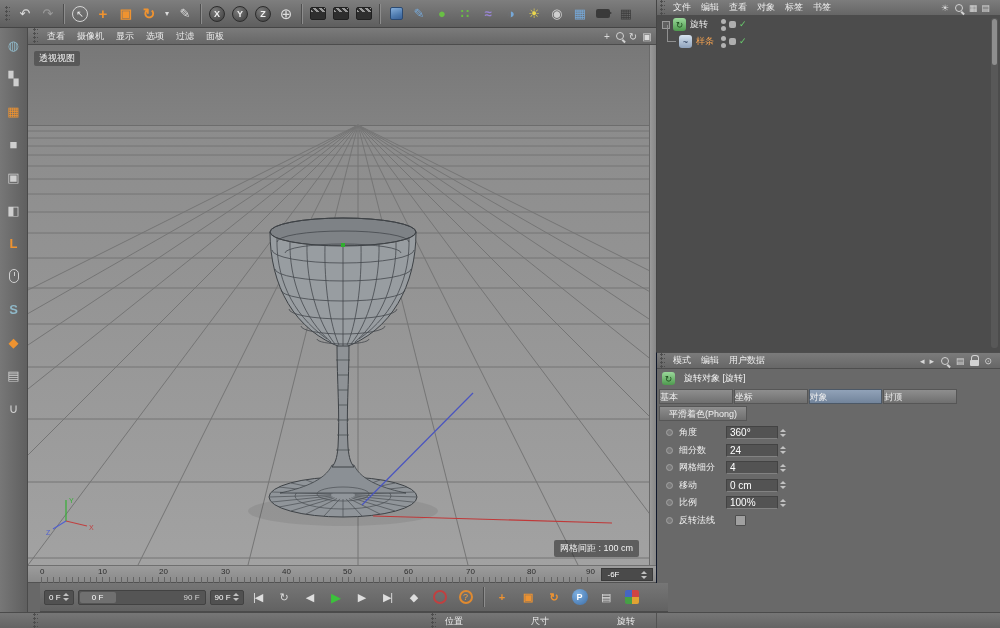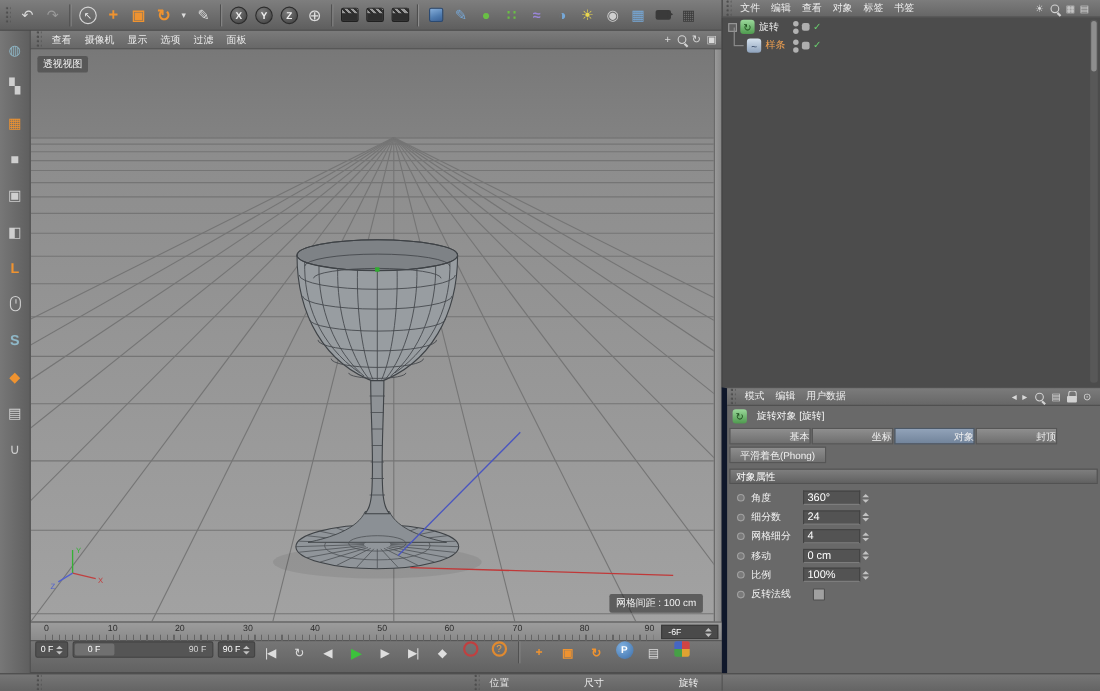--- a/index.html
+++ b/index.html
@@ -77,44 +77,44 @@
   .om-name.selected{color:#f0a050}
   .toggles{position:absolute;left:64px;display:flex;align-items:center;gap:3px}
   .vdots{display:flex;flex-direction:column;gap:2px}
   .vd{width:5px;height:5px;border-radius:50%;background:#b2b2b2}
   .sqt{width:7px;height:7px;background:#aeaeae;border-radius:2px}
   .chk{color:#6ad06e;font-size:9px;line-height:9px}
   #om-scroll{position:absolute;right:2px;top:2px;width:7px;height:330px;background:#585858;border-radius:3px}
   #om-thumb{position:absolute;left:1px;top:1px;width:5px;height:46px;background:#8e8e8e;border-radius:3px}
 
   
-  #attr{position:absolute;left:656px;top:352px;width:344px;height:260px;background:#696969;border-left:5px solid #0f172a;border-top:1px solid #4e4e4e}
+  #attr{position:absolute;left:656px;top:352px;width:344px;height:260px;background:#696969;border-left:1px solid #0f172a;border-top:1px solid #4e4e4e}
   #attr-menu{height:16px;background:linear-gradient(#7b7b7b,#676767);border-bottom:1px solid #4e4e4e;display:flex;align-items:center}
   #attr-menu .right{margin-left:auto;display:flex;align-items:center;gap:5px;padding-right:8px}
   #attr-title{height:19px;display:flex;align-items:center;gap:5px;padding:0 5px;color:#f4f4f4}
   #attr-tabs{display:flex;gap:1px;padding:1px 2px;width:302px}
-  .tab{flex:1;height:15px;line-height:14px;text-align:right;background:linear-gradient(#8e8e8e,#6f6f6f);border:1px solid #565656;color:#f0f0f0}
+  .tab{flex:1;height:15px;line-height:14px;text-align:left;background:linear-gradient(#8e8e8e,#6f6f6f);border:1px solid #565656;color:#f0f0f0}
   .tab.selected{background:linear-gradient(#91a2b8,#72849b);border-color:#4c5866}
   #phong-row{padding:1px 2px 3px}
   .phong{display:inline-block;height:15px;line-height:14px;padding:0 9px;background:linear-gradient(#8e8e8e,#6f6f6f);border:1px solid #565656;color:#f0f0f0}
   .section{margin:2px 2px 4px;height:14px;line-height:13px;background:linear-gradient(#7e7e7e,#616161);border:1px solid #525252;color:#fff;padding:0 5px}
   .prow{display:flex;align-items:center;height:17.5px;padding-left:9px;color:#f2f2f2}
   .pcirc{width:7px;height:7px;border-radius:50%;border:1px solid #a2a2a2;background:#7a7a7a;margin-right:6px;flex:none}
   .plabel{width:47px;flex:none}
   .pfield{width:52px;height:13px;background:#535353;border:1px solid #434343;border-bottom-color:#828282;display:flex;align-items:center;padding:0 3px;color:#fff;font-size:10px}
   .pcheck{width:11px;height:11px;background:#a0a0a0;border:1px solid #4e4e4e;border-radius:1px}
 
   
   #timeline{position:absolute;left:28px;top:565px;width:628px;height:18px;background:linear-gradient(#9c9c9c,#8a8a8a);border-top:1px solid #707070;border-bottom:1px solid #525252}
   .tnum{position:absolute;top:1px;font-size:8px;color:#2d2d2d}
   #tick-strip{position:absolute;left:13px;top:11px;width:553px;height:6px;background:repeating-linear-gradient(90deg,#646464 0,#646464 1px,transparent 1px,transparent 6.14px)}
   #cur-frame{position:absolute;right:3px;top:2px;width:52px;height:13px;background:#4a4a4a;border:1px solid #3a3a3a;color:#fff;display:flex;align-items:center;justify-content:center;font-size:8px;gap:19px}
 
   
-  #transport{position:absolute;left:28px;top:583px;width:628px;height:29px;background:linear-gradient(#767676,#626262);border-bottom:1px solid #4b4b4b;display:flex;align-items:flex-start;padding:0 4px;gap:2px}
+  #transport{position:absolute;left:40px;top:583px;width:628px;height:29px;background:linear-gradient(#767676,#626262);border-bottom:1px solid #4b4b4b;display:flex;align-items:center;padding:0 4px;gap:2px}
   .tfield{height:15px;background:#515151;border:1px solid #424242;border-radius:2px;color:#fff;display:flex;align-items:center;padding:0 4px;font-size:8px;flex:none}
   .rslider{width:128px;height:15px;background:#555;border:1px solid #424242;border-radius:2px;position:relative;font-size:8px;flex:none;margin:0 2px}
   .rs-left{position:absolute;left:1px;top:1px;bottom:1px;width:36px;background:#707070;border-radius:2px;display:flex;align-items:center;justify-content:center;color:#fff}
   .rs-right{position:absolute;right:5px;top:0;bottom:0;display:flex;align-items:center;color:#d6d6d6}
   .pbtn{width:24px;height:20px;display:flex;align-items:center;justify-content:center;color:#dedede;font-size:11px;flex:none;border-radius:3px;letter-spacing:-1px}
   .pbtn.playg{color:#3cc23c;font-size:13px}
   .rec{width:14px;height:14px;border-radius:50%;border:2px solid #c04040;flex:none;margin:0 5px}
   .rec2{width:14px;height:14px;border-radius:50%;border:2px solid #e08a30;color:#f0a040;font-size:9px;display:flex;align-items:center;justify-content:center;flex:none;margin:0 5px}
   .pcoord{width:16px;height:16px;border-radius:50%;background:radial-gradient(circle at 35% 30%,#7fb0e0,#3c6ea8);color:#fff;font-size:9px;font-weight:bold;display:flex;align-items:center;justify-content:center;flex:none;margin:0 4px}
   .multigrid{width:14px;height:14px;border-radius:2px;background:conic-gradient(#cf4444 0 25%,#e0a232 0 50%,#46a046 0 75%,#4666c2 0);flex:none;margin:0 5px}
@@ -381,21 +381,20 @@
       <span class="oicon lathe-ic">↻</span>
       <span>旋转对象 [旋转]</span>
     </div>
     <div id="attr-tabs">
       <span class="tab">基本</span>
       <span class="tab">坐标</span>
       <span class="tab selected">对象</span>
       <span class="tab">封顶</span>
     </div>
     <div id="phong-row"><span class="phong">平滑着色(Phong)</span></div>
-    <div class="section">对象属性</div>
 
     <div class="prow">
       <span class="pcirc"></span>
       <span class="plabel">角度</span>
       <span class="pfield">360°</span>
       <span class="spin">
           <b></b>
           <b class="dn"></b>
         </span>
     </div>

